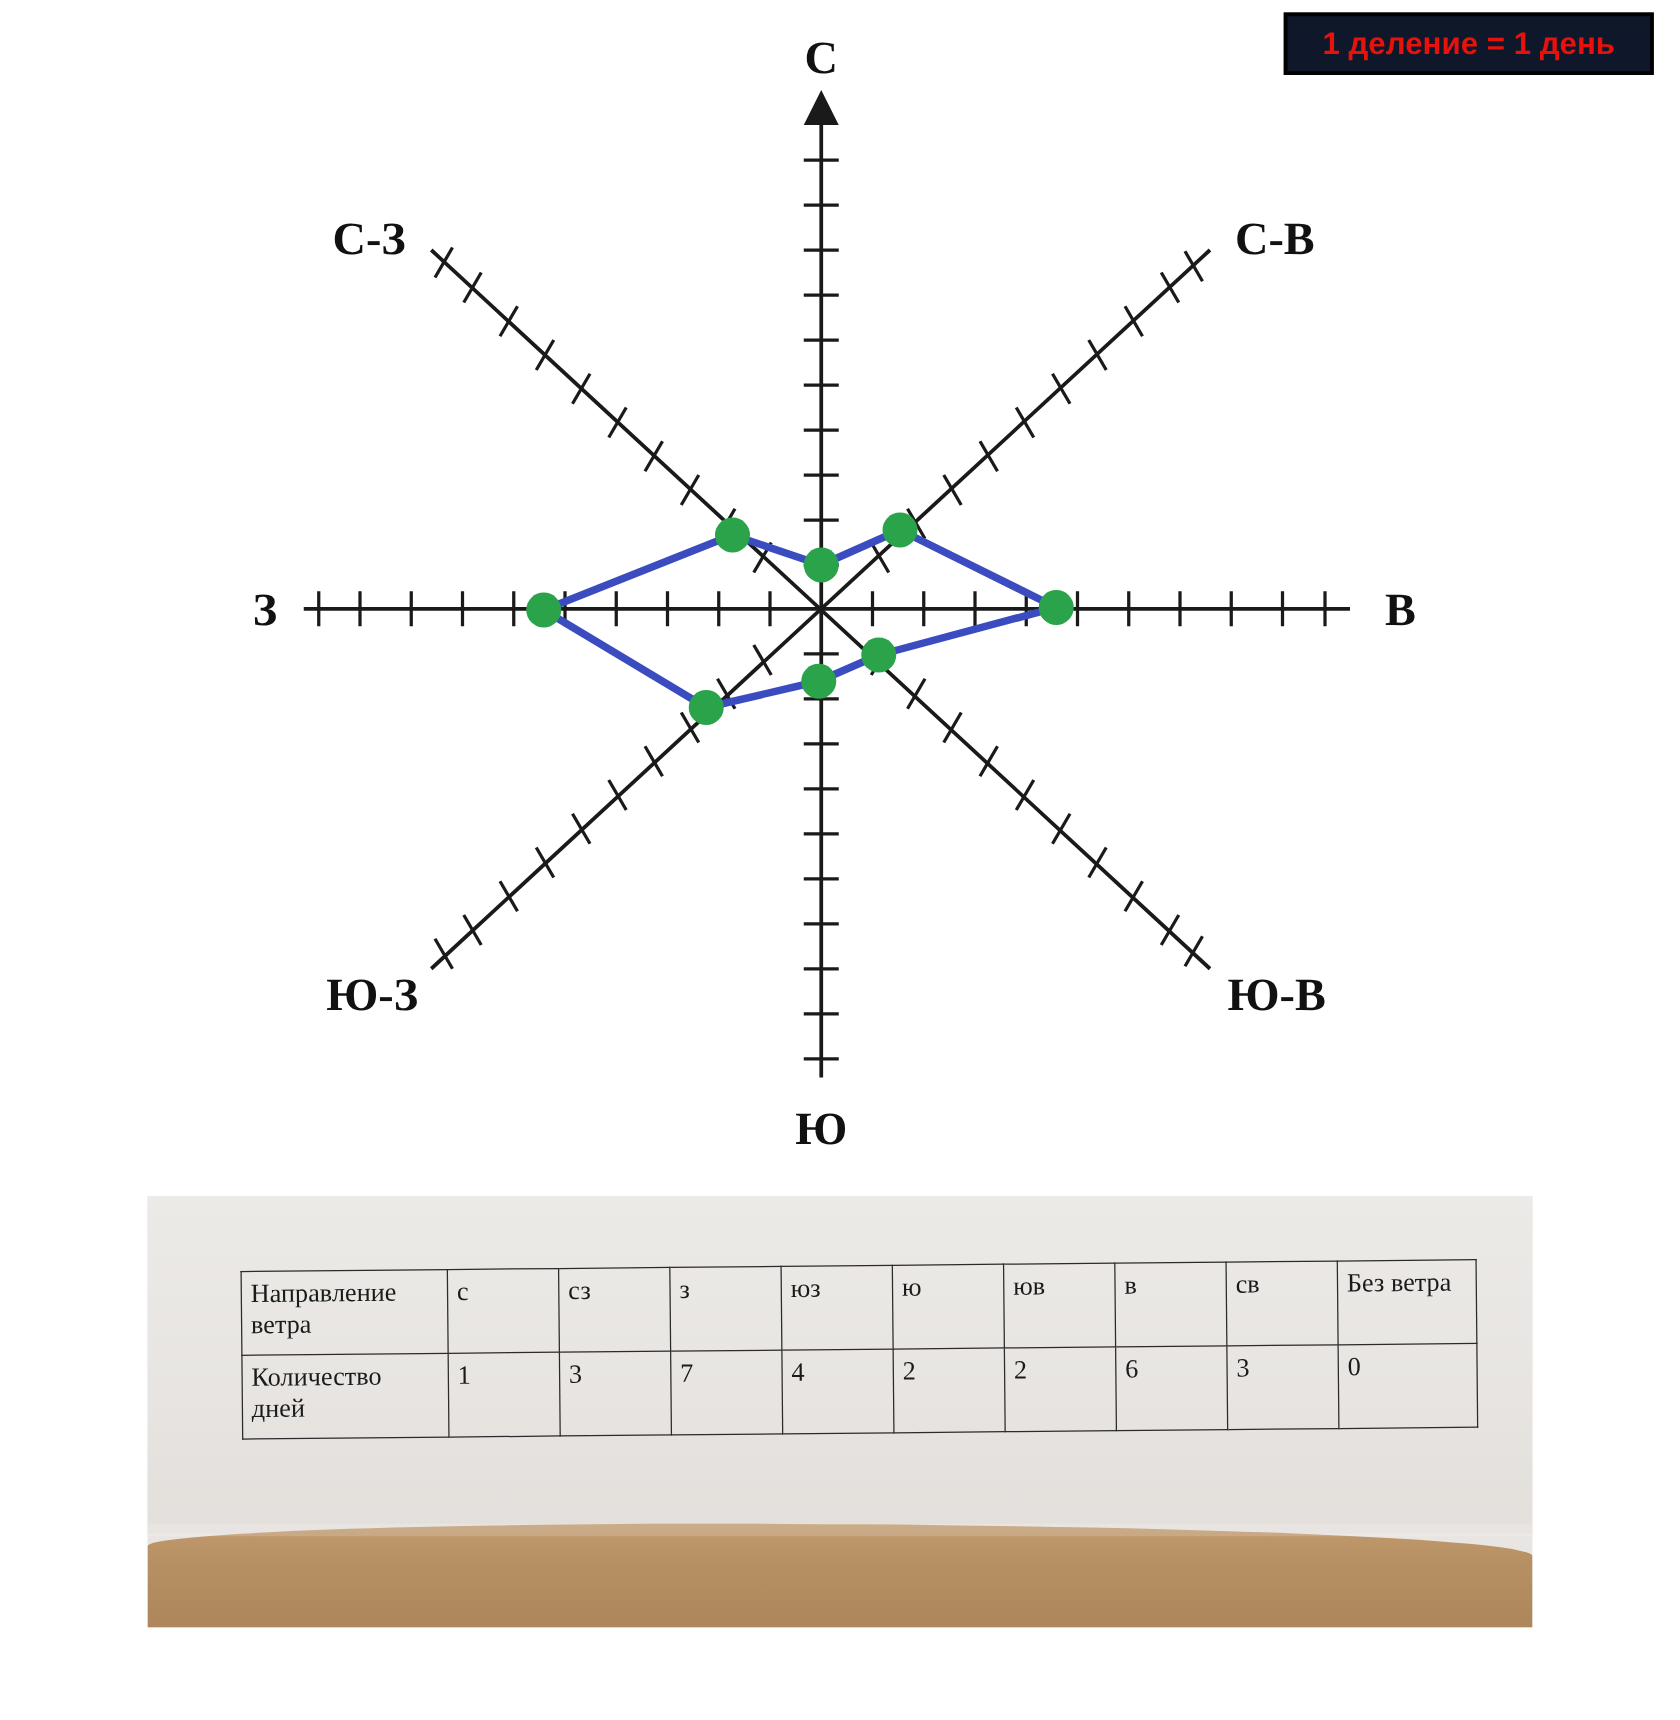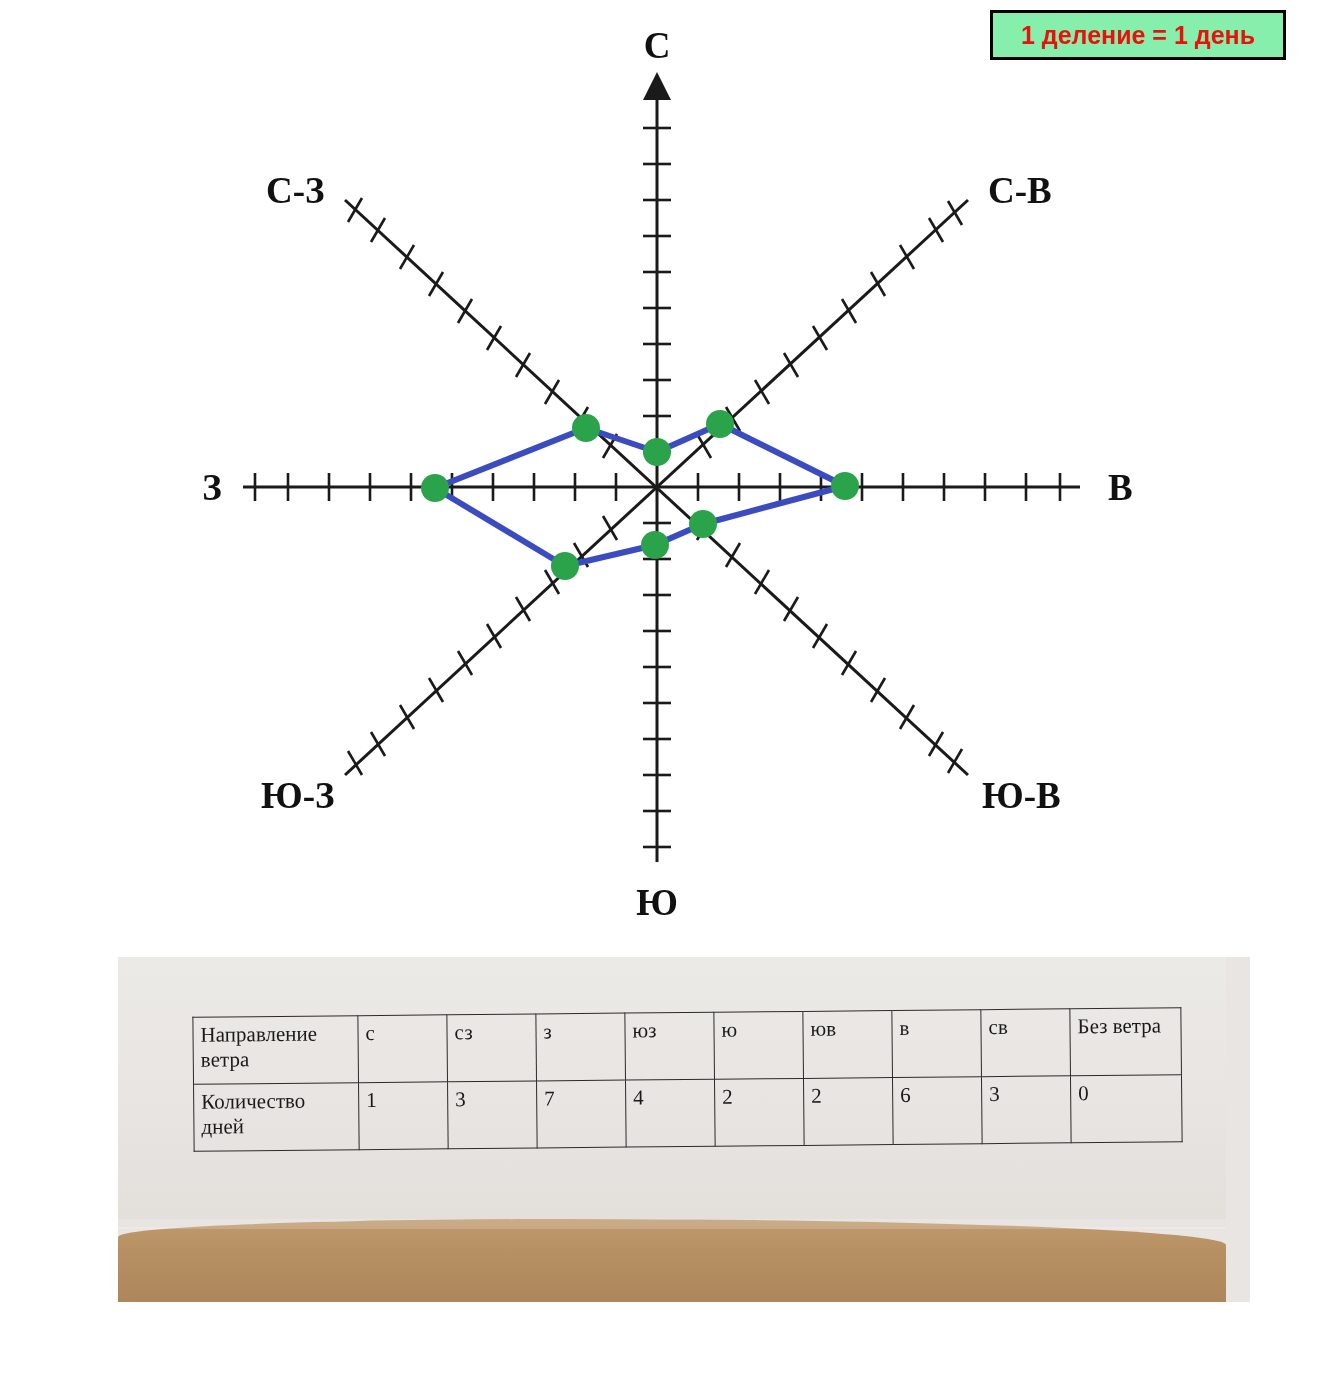--- a/index.html
+++ b/index.html
@@ -11,26 +11,26 @@
     width: 1344px;
     height: 1376px;
     position: relative;
     font-family: "Liberation Serif", serif;
     overflow: hidden;
   }
 
   
   #legend-box {
     position: absolute;
-    left: 990px;
+    left: 1027px;
     top: 10px;
     width: 290px;
     height: 44px;
     border: 3px solid #000;
-    background: #86efac;
+    background: #0f172a;
     display: flex;
     align-items: center;
     justify-content: center;
   }
   #legend-box .legend-text {
     color: #e8120c;
     font-family: "Liberation Sans", sans-serif;
     font-weight: bold;
     font-size: 25px;
     letter-spacing: 0px;
@@ -58,21 +58,20 @@
   
   #photo-area {
     position: absolute;
     left: 118px;
     top: 957px;
     width: 1108px;
     height: 345px;
     background: #e9e5e2;
     overflow: hidden;
     box-shadow: 0 0 0 0 rgba(0,0,0,0);
-    padding-left: 24px;
   }
   #paper-sheet {
     position: absolute;
     left: 0;
     top: 0;
     width: 1108px;
     height: 270px;
     background: linear-gradient(180deg, #eceae7 0%, #e7e4e1 60%, #e3dfdb 100%);
   }
   #desk-wood {

